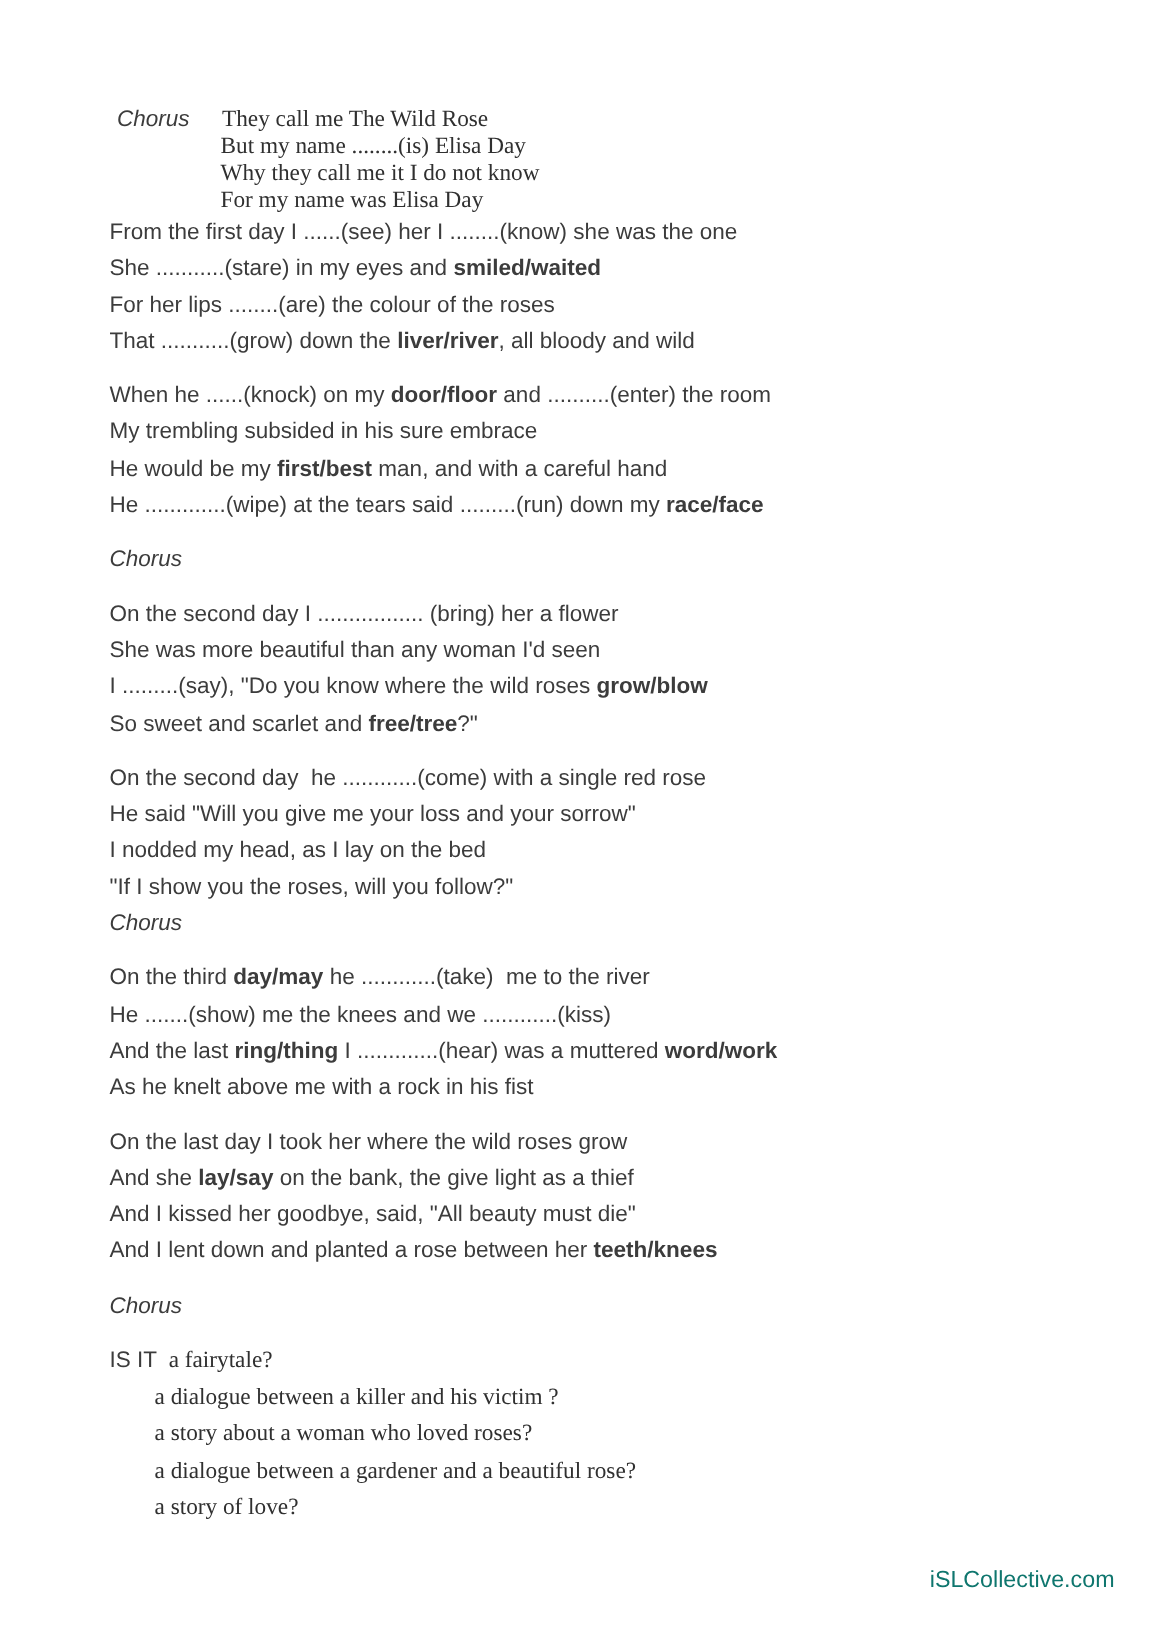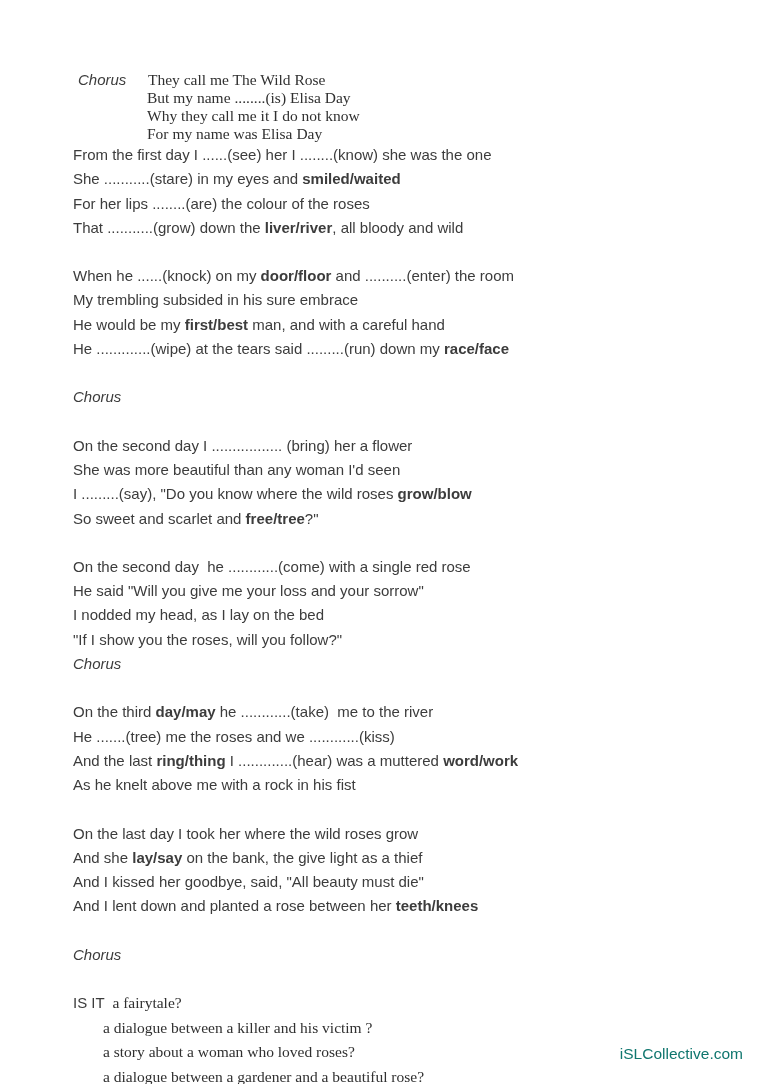--- a/index.html
+++ b/index.html
@@ -41,21 +41,21 @@
   .k-chorus-label { font-style: italic; }
   
   .k-question-head, .k-question {
     font-family: "Liberation Serif", serif;
     font-size: 15.5px;
     line-height: 24.5px;
     color: #303030;
   }
   .k-question { padding-left: 30px; }
   
-  .gap { margin-top: 24px; }
+  .gap { margin-top: 12px; }
   
   .r-bold { font-weight: bold; text-align: center; }
   .r-label {
     font-family: "Liberation Sans", sans-serif;
     font-style: italic;
     font-size: 15px;
     color: #3c3c3c;
   }
   .k-chorus-first .r-label {
     display: inline-block;
@@ -101,21 +101,21 @@
       <div class="line k-lyric gap"><span class="run r-normal">On the second day I ................. (bring) her a flower</span></div>
       <div class="line k-lyric"><span class="run r-normal">She was more beautiful than any woman I'd seen</span></div>
       <div class="line k-lyric"><span class="run r-normal">I .........(say), "Do you know where the wild roses </span><span class="run r-bold">grow/blow</span></div>
       <div class="line k-lyric"><span class="run r-normal">So sweet and scarlet and </span><span class="run r-bold">free/tree</span><span class="run r-normal">?"</span></div>
       <div class="line k-lyric gap"><span class="run r-normal">On the second day  he ............(come) with a single red rose</span></div>
       <div class="line k-lyric"><span class="run r-normal">He said "Will you give me your loss and your sorrow"</span></div>
       <div class="line k-lyric"><span class="run r-normal">I nodded my head, as I lay on the bed</span></div>
       <div class="line k-lyric"><span class="run r-normal">"If I show you the roses, will you follow?"</span></div>
       <div class="line k-chorus-label"><span class="run r-label">Chorus</span></div>
       <div class="line k-lyric gap"><span class="run r-normal">On the third </span><span class="run r-bold">day/may</span><span class="run r-normal"> he ............(take)  me to the river</span></div>
-      <div class="line k-lyric"><span class="run r-normal">He .......(tree) me the roses and we ............(kiss)</span></div>
+      <div class="line k-lyric"><span class="run r-normal">He .......(show) me the knees and we ............(kiss)</span></div>
       <div class="line k-lyric"><span class="run r-normal">And the last </span><span class="run r-bold">ring/thing</span><span class="run r-normal"> I .............(hear) was a muttered </span><span class="run r-bold">word/work</span></div>
       <div class="line k-lyric"><span class="run r-normal">As he knelt above me with a rock in his fist</span></div>
       <div class="line k-lyric gap"><span class="run r-normal">On the last day I took her where the wild roses grow</span></div>
       <div class="line k-lyric"><span class="run r-normal">And she </span><span class="run r-bold">lay/say</span><span class="run r-normal"> on the bank, the give light as a thief</span></div>
       <div class="line k-lyric"><span class="run r-normal">And I kissed her goodbye, said, "All beauty must die"</span></div>
       <div class="line k-lyric"><span class="run r-normal">And I lent down and planted a rose between her </span><span class="run r-bold">teeth/knees</span></div>
       <div class="line k-chorus-label gap"><span class="run r-label">Chorus</span></div>
       <div class="line k-question-head gap"><span class="run r-sans">IS IT</span><span class="run r-serif">  a fairytale?</span></div>
       <div class="line k-question"><span class="run r-serif">a dialogue between a killer and his victim ?</span></div>
       <div class="line k-question"><span class="run r-serif">a story about a woman who loved roses?</span></div>

